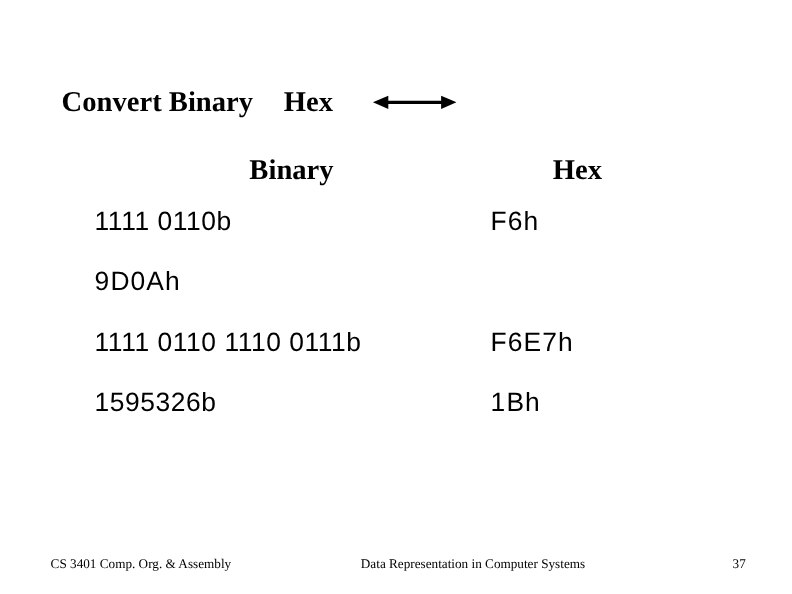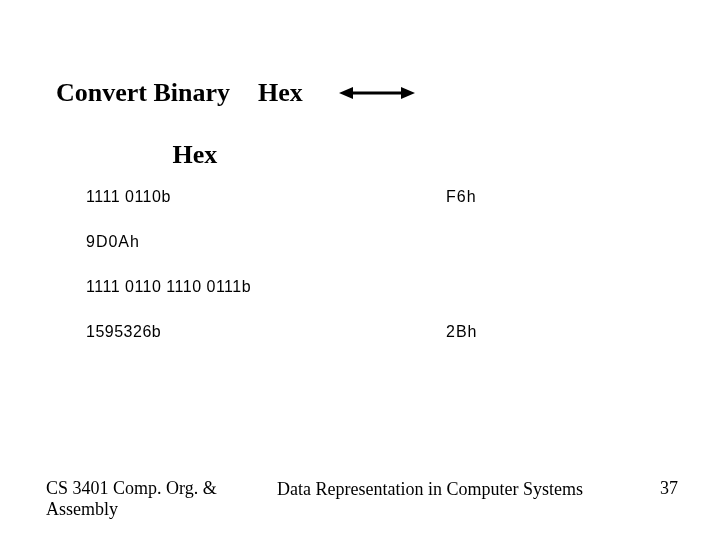--- a/index.html
+++ b/index.html
@@ -43,39 +43,39 @@
     font-size: 26px;
   }
   .col-headers .bin-h { width: 330px; text-align: center; }
   .col-headers .hex-h { width: 190px; text-align: center; }
   .rows {
     position: absolute;
     top: 188px;
     left: 86px;
     width: 540px;
     font-family: Arial, Helvetica, sans-serif;
-    font-size: 16px;
+    font-size: 24px;
     color: #000;
   }
   .row {
     display: flex;
     align-items: baseline;
     margin-bottom: 27px;
   }
   .row .bin { width: 360px; letter-spacing: 0.5px; }
   .row .hex { width: 180px; letter-spacing: 1px; }
   .row .suffix-b, .row .suffix-h { color: #000; }
   .footer {
     position: absolute;
     bottom: 20px;
     left: 0;
     width: 100%;
     display: flex;
     align-items: flex-start;
-    font-size: 18px;
+    font-size: 12px;
     font-family: "Times New Roman", Times, serif;
     gap: 12px;
   }
   .footer-left { width: 240px; padding-left: 46px; }
   .footer-center { flex: 1; text-align: center; line-height: 1.25; }
   .footer-right { width: 100px; text-align: right; padding-right: 42px; }
 </style>
 </head>
 <body>
 
@@ -87,37 +87,39 @@
     <span class="double-arrow">
       <svg width="76" height="16" viewBox="0 0 76 16">
         <line x1="8" y1="8" x2="68" y2="8" stroke="#000" stroke-width="3"></line>
         <polygon points="0,8 14,2 14,14" fill="#000"></polygon>
         <polygon points="76,8 62,2 62,14" fill="#000"></polygon>
       </svg>
     </span>
   </div>
 
   <div class="col-headers">
+    <div class="bin-h">Binary</div>
     <div class="hex-h">Hex</div>
   </div>
 
   <div class="rows">
     <div class="row">
       <div class="bin"><span>1111 0110</span><span class="suffix-b">b</span></div>
       <div class="hex"><span>F6</span><span class="suffix-h">h</span></div>
     </div>
     <div class="row">
       <div class="hex"><span>9D0A</span><span class="suffix-h">h</span></div>
     </div>
     <div class="row">
       <div class="bin"><span>1111 0110 1110 0111</span><span class="suffix-b">b</span></div>
+      <div class="hex"><span>F6E7</span><span class="suffix-h">h</span></div>
     </div>
     <div class="row">
       <div class="bin"><span>1595326</span><span class="suffix-b">b</span></div>
-      <div class="hex"><span>2B</span><span class="suffix-h">h</span></div>
+      <div class="hex"><span>1B</span><span class="suffix-h">h</span></div>
     </div>
   </div>
 
   <div class="footer">
     <div class="footer-left">CS 3401 Comp. Org. &amp; Assembly</div>
     <div class="footer-center">Data Representation in Computer Systems</div>
     <div class="footer-right">37</div>
   </div>
 
 </div>

